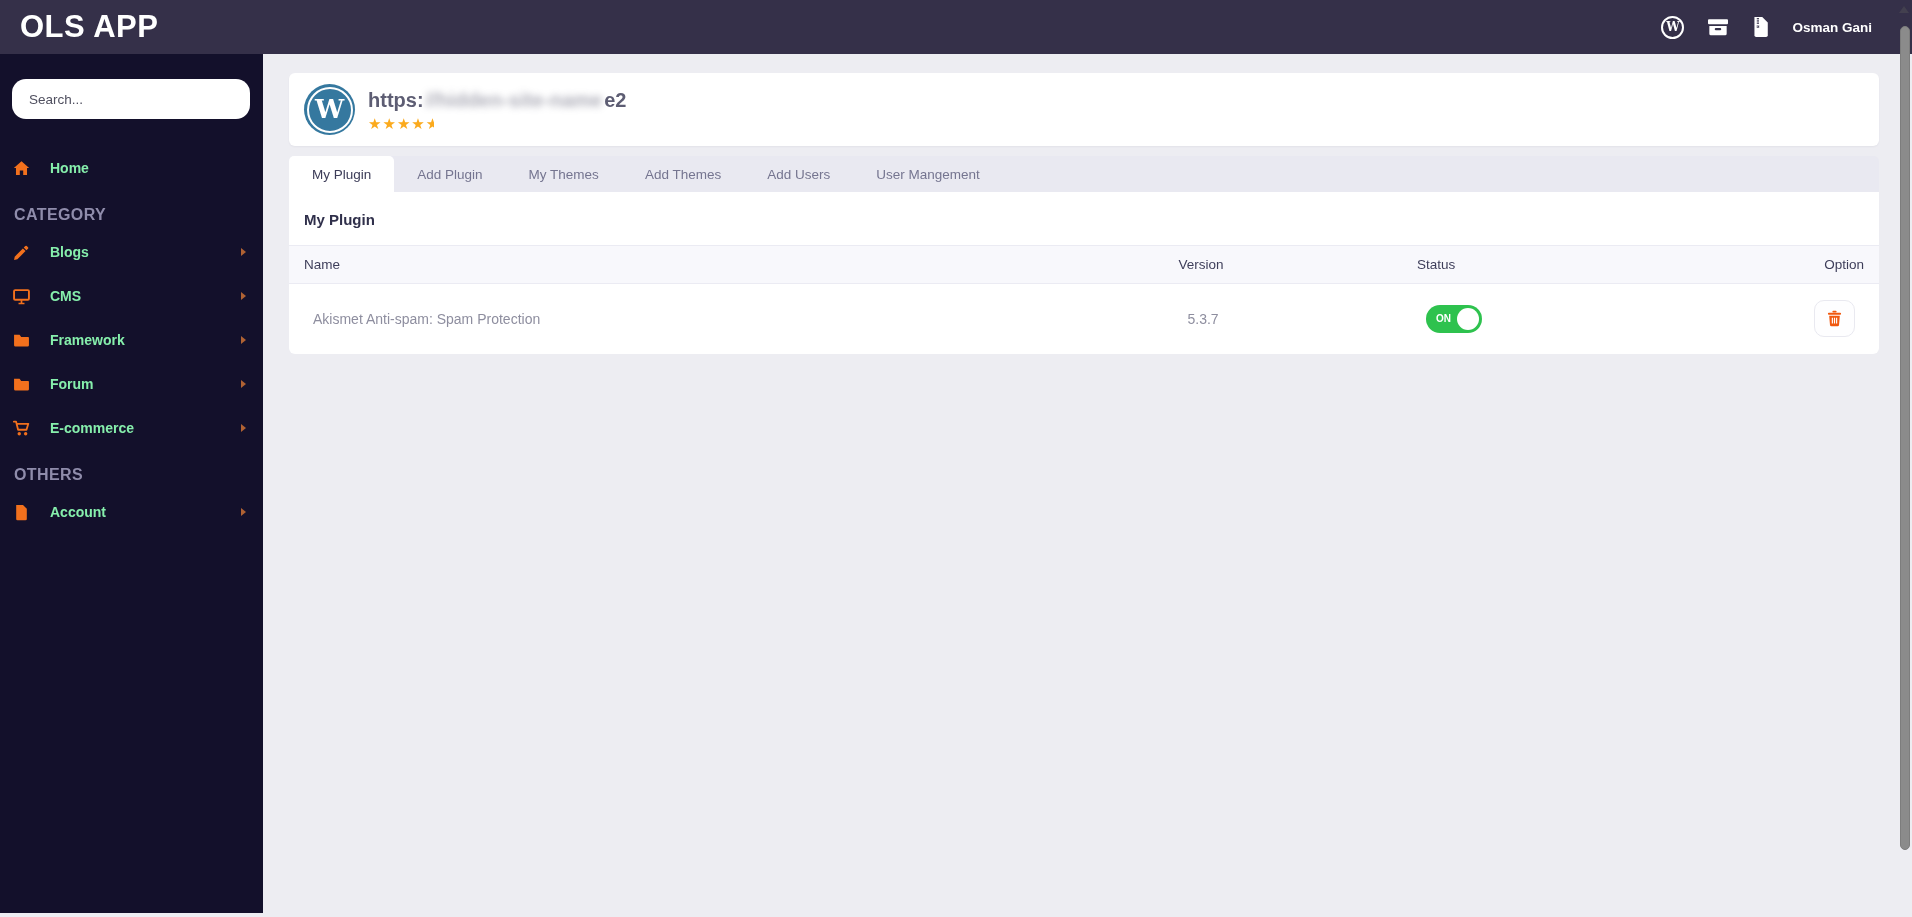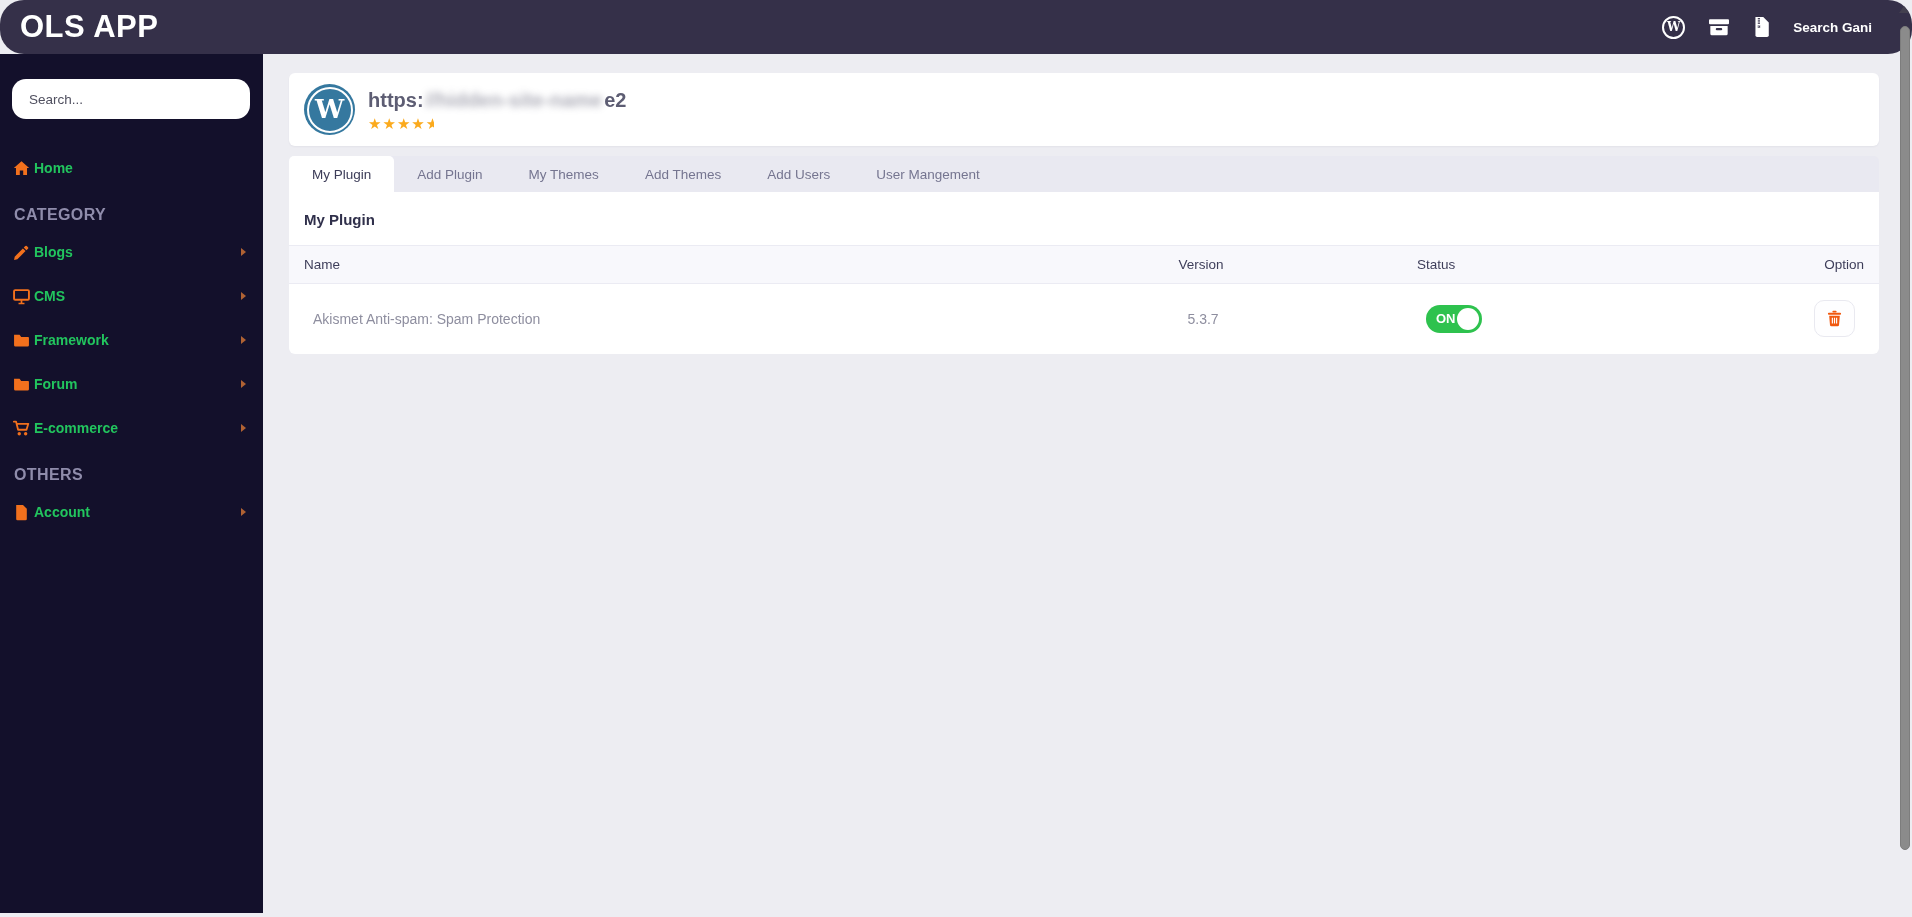--- a/index.html
+++ b/index.html
@@ -10,21 +10,20 @@
     background: #ededf2;
     font-family: "Liberation Sans", "DejaVu Sans", sans-serif;
   }
 
   
   .topbar {
     position: fixed; top: 0; left: 0; right: 0; height: 54px;
     background: #353049; z-index: 5;
     display: flex; align-items: center;
     padding: 0 24px 0 20px;
-    border-radius: 24px;
   }
   .logo {
     color: #fff; font-size: 31px; font-weight: 800; letter-spacing: .5px;
     cursor: pointer;
   }
   .topbar-right { margin-left: auto; display: flex; align-items: center; gap: 24px; padding-right: 16px; }
   .tb-icon { color: #fff; display: flex; align-items: center; justify-content: center; cursor: pointer; }
   .wp-ring {
     width: 23px; height: 23px; border: 2px solid #fff; border-radius: 50%;
     display: flex; align-items: center; justify-content: center;
@@ -39,22 +38,22 @@
   }
   .search-input {
     display: block; width: 238px; height: 40px; margin-left: 12px;
     border: none; outline: none; border-radius: 14px;
     background: #fff; padding: 0 17px; font-size: 13.5px; color: #333;
     font-family: "Liberation Sans", "DejaVu Sans", sans-serif;
   }
   .search-input::placeholder { color: #4f4f5f; opacity: 1; }
   .side-item {
     height: 44px; display: flex; align-items: center;
-    padding: 0 17px 0 13px; gap: 4px;
-    color: #22c55e; font-size: 14px; font-weight: 600; cursor: pointer; text-align: right;
+    padding: 0 17px 0 13px; gap: 20px;
+    color: #86efac; font-size: 14px; font-weight: 600; cursor: pointer; text-align: right;
   }
   .side-item svg { width: 17px; height: 17px; flex: none; }
   .home-item { margin-top: 27px; }
   .caret {
     margin-left: auto; width: 0; height: 0;
     border-left: 5px solid #b06233;
     border-top: 4.5px solid transparent;
     border-bottom: 4.5px solid transparent;
   }
   .section-label {
@@ -111,21 +110,21 @@
     padding: 11px 15px; font-size: 13.5px; font-weight: 400; color: #3e3e5a;
   }
   th.col-option, td.col-option { text-align: right; }
   tbody td { padding: 0 24px; height: 70px; color: #8e8e9f; font-size: 14px; }
 
   .toggle {
     display: inline-flex; align-items: center;
     width: 56px; height: 28px; border-radius: 15px;
     background: #2ec24e; position: relative; cursor: pointer;
   }
-  .toggle-label { color: #fff; font-size: 13px; font-weight: 700; margin-left: 10px; }
+  .toggle-label { color: #fff; font-size: 10px; font-weight: 700; margin-left: 10px; }
   .toggle-knob {
     position: absolute; right: 3px; top: 3px;
     width: 22px; height: 22px; background: #fff; border-radius: 50%;
   }
   .trash-btn {
     width: 41px; height: 37px; border: 1px solid #e9e9f0; border-radius: 10px;
     background: #fefeff; color: #f1590f;
     display: inline-flex; align-items: center; justify-content: center; cursor: pointer;
   }
   .trash-btn svg { width: 17px; height: 17px; }
@@ -161,21 +160,21 @@
     </span>
     <span class="tb-icon">
       <svg width="16" height="20" viewBox="0 0 14 18" fill="#fff">
         <path d="M2 0 h7 l5 5 v11.4 A1.6 1.6 0 0 1 12.4 18 H3.6 A1.6 1.6 0 0 1 2 16.4 Z"></path>
         <rect x="4.1" y="1" width="2" height="1.1" fill="#353049"></rect>
         <rect x="4.1" y="3" width="2" height="1.1" fill="#353049"></rect>
         <rect x="4.1" y="5" width="2" height="1.1" fill="#353049"></rect>
         <path d="M3.9 7.4 h2.4 v2.6 h-2.4 z M4.7 8.2 v1" fill="#353049" stroke="#fff" stroke-width="0.5"></path>
       </svg>
     </span>
-    <span class="username">Search Gani</span>
+    <span class="username">Osman Gani</span>
   </div>
 </header>
 
 <nav class="sidebar">
   <input class="search-input" type="text" placeholder="Search..." style="">
 
   <div class="side-item home-item">
     <svg viewBox="0 0 16 16" fill="#f2701d">
       <path d="M8 1.1 15.2 7.5 H13.2 V14 H9.6 V9.9 H6.4 V14 H2.8 V7.5 H.8 Z"></path>
     </svg>

